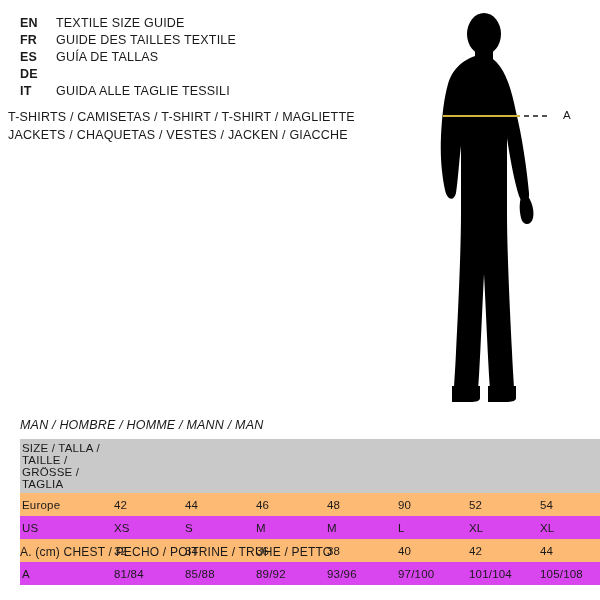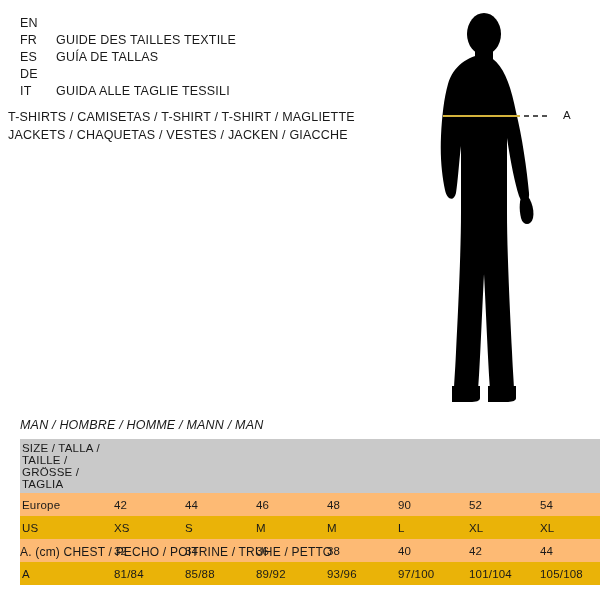--- a/index.html
+++ b/index.html
@@ -32,20 +32,21 @@
     display: flex;
     align-items: baseline;
     height: 17px;
     font-size: 12.5px;
     letter-spacing: 0.2px;
   }
   .lang-code {
     width: 36px;
     flex: 0 0 36px;
     color: #1a1a1a;
+    font-weight: bold;
   }
   .lang-text {
     color: #1a1a1a;
     white-space: nowrap;
   }
 
   
   .cat-block {
     position: absolute;
     top: 110px;
@@ -102,21 +103,21 @@
     font-weight: normal;
     letter-spacing: 0.2px;
     height: 17px;
     vertical-align: middle;
   }
   .row-head td {
     background: #c9c9c9;
     color: #1a1a1a;
   }
   .row-alt td {
-    background: #eab308;
+    background: #d946ef;
   }
   .row-plain td {
     background: #fdba74;
   }
   .col-label { width: 88px; padding-left: 2px !important; }
   .col-v { width: 67px; }
 
   .footnote {
     position: absolute;
     top: 545px;
@@ -128,20 +129,21 @@
   }
 </style>
 </head>
 <body>
 
 <div id="page">
 
   <div class="lang-block">
     <div class="lang-row">
       <span class="lang-code">EN</span>
+      <span class="lang-text">TEXTILE SIZE GUIDE</span>
     </div>
     <div class="lang-row">
       <span class="lang-code">FR</span>
       <span class="lang-text">GUIDE DES TAILLES TEXTILE</span>
     </div>
     <div class="lang-row">
       <span class="lang-code">ES</span>
       <span class="lang-text">GUÍA DE TALLAS</span>
     </div>
     <div class="lang-row">

